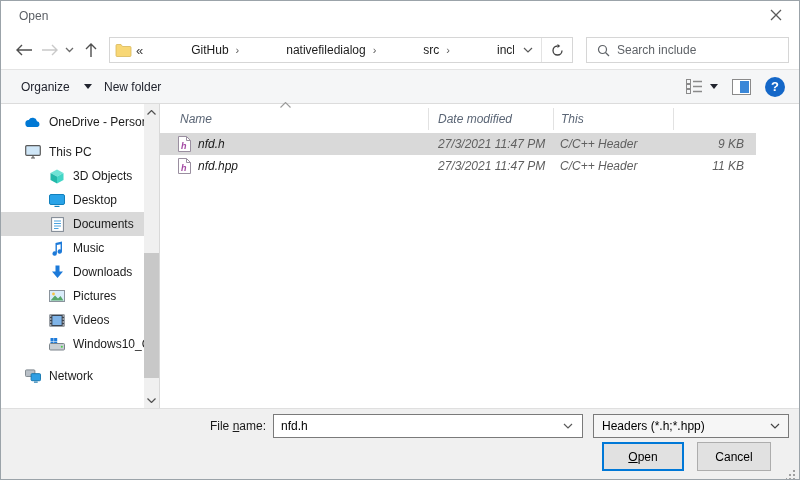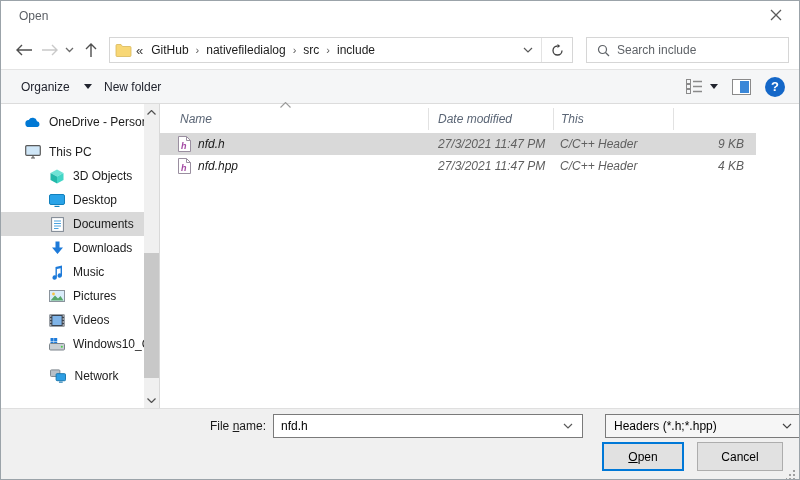--- a/index.html
+++ b/index.html
@@ -9,21 +9,21 @@
   
   .titlebar { position:absolute; left:0; top:0; width:100%; height:30px; background:#fff; }
   .title { position:absolute; left:18px; top:8px; color:#5c6066; font-size:12px; }
   .close-btn { position:absolute; right:6px; top:1px; width:34px; height:26px; display:flex; align-items:center; justify-content:center; cursor:default; }
 
   
   .navbar { position:absolute; left:0; top:30px; width:100%; height:38px; background:#fff; }
   .nav-ico { position:absolute; top:9px; width:22px; height:20px; display:flex; align-items:center; justify-content:center; }
   .breadcrumb-box { position:absolute; left:108px; top:6px; width:464px; height:26px; border:1px solid #d6d6d6; display:flex; align-items:center; background:#fff; }
   .crumbs { display:flex; align-items:center; flex:1; height:100%; overflow:hidden; }
-  .crumb { padding:0 6px; height:100%; display:flex; align-items:center; white-space:nowrap; }
+  .crumb { padding:0 6px; height:100%; display:flex; align-items:center; white-space:nowrap;margin-left:40px; }
   .crumb-sep { color:#5a5a5a; font-size:11px; padding:0 1px; }
   .crumb-prefix { color:#3a3a3a; padding:0 2px 0 4px; font-size:13px; }
   .bc-folder { margin-left:5px; }
   .bc-chevron { width:28px; height:100%; display:flex; align-items:center; justify-content:center; border-right:1px solid #e3e3e3; }
   .bc-refresh { width:30px; height:100%; display:flex; align-items:center; justify-content:center; }
   .search-box { position:absolute; left:585px; top:6px; width:203px; height:26px; border:1px solid #d6d6d6; background:#fff; display:flex; align-items:center; }
   .search-box input { border:none; outline:none; flex:1; height:100%; font-family:inherit; font-size:12px; color:#1c1c1c; background:transparent; }
   .search-box input::placeholder { color:#5f6368; opacity:1; }
   .search-glyph { padding:0 7px 0 10px; display:flex; }
 
@@ -34,21 +34,21 @@
   .tb-right { position:absolute; right:14px; top:0; height:33px; display:flex; align-items:center; gap:14px; }
   .help-circle { width:20px; height:20px; border-radius:50%; background:#1467c8; color:#fff; font-weight:bold; font-size:13px; display:flex; align-items:center; justify-content:center; }
 
   
   .main { position:absolute; left:0; top:103px; width:100%; height:304px; background:#fff; }
   .sidebar { position:absolute; left:0; top:0; width:143px; height:100%; overflow:hidden; padding-top:6px; }
   .sb-item { height:24px; display:flex; align-items:center; padding-left:24px; white-space:nowrap; cursor:default; }
   .sb-item.child { padding-left:48px; }
   .sb-item.selected { background:#d9d9d9; }
   .sb-item .sb-ico { width:16px; height:16px; margin-right:8px; flex:none; display:flex; align-items:center; justify-content:center; }
-  .gap10 { margin-top:6px; } .gap8 { margin-top:8px;justify-content:center; }
+  .gap10 { margin-top:6px; } .gap8 { margin-top:8px; }
 
   .v-scrollbar { position:absolute; left:143px; top:0; width:15px; height:100%; background:#f0f0f0; }
   .v-scrollbar .arr { position:absolute; left:0; width:15px; height:16px; display:flex; align-items:center; justify-content:center; }
   .v-scrollbar .arr.up { top:0; } .v-scrollbar .arr.down { bottom:0; }
   .v-thumb { position:absolute; left:0; top:149px; width:15px; height:125px; background:#c8c8c8; }
 
   .listpane { position:absolute; left:158px; top:0; width:642px; height:100%; border-left:1px solid #d9d9d9;font-style:italic; }
   .lp-header { position:absolute; left:0; top:2px; height:26px; display:grid; grid-template-columns:269px 125px 120px 82px; }
   .hcell { color:#5a6575; display:flex; align-items:center; border-right:1px solid #e2e2e2; height:22px; margin-top:2px; }
   .hcell.c-name { padding-left:20px; } .hcell.c-date { padding-left:9px; } .hcell.c-type { padding-left:6px; } .hcell.c-size { padding-left:7px; }
@@ -60,25 +60,25 @@
   .cell-date,.cell-type { color:#5f5f5f; padding-left:9px; }
   .cell-type { padding-left:6px; }
   .cell-size { color:#5f5f5f; text-align:right; padding-right:12px; }
 
   
   .footer { position:absolute; left:0; top:407px; width:100%; height:73px; background:#f0f0f0; border-top:1px solid #dfdfdf;padding-left:12px; }
   .fn-label { position:absolute; left:120px; top:10px; width:145px; text-align:right; color:#1a1a1a; }
   .mn { text-decoration:underline; }
   .fn-input-wrap { position:absolute; left:272px; top:5px; width:310px; height:24px; border:1px solid #7a7a7a; background:#fff; display:flex; align-items:center; }
   .fn-input-wrap input { flex:1; height:100%; border:none; outline:none; padding-left:7px; font-family:inherit; font-size:12px; color:#000; background:transparent; }
-  .combo { position:absolute; left:592px; top:5px; width:196px; height:24px; border:1px solid #7a7a7a; background:#f6f6f6; display:flex; align-items:center; justify-content:space-between; padding:0 8px; color:#000;margin-left:12px; }
+  .combo { position:absolute; left:592px; top:5px; width:196px; height:24px; border:1px solid #7a7a7a; background:#f6f6f6; display:flex; align-items:center; justify-content:space-between; padding:0 8px; color:#000; }
   .btn { position:absolute; top:33px; height:29px; background:#e1e1e1; border:1px solid #adadad; display:flex; align-items:center; justify-content:center; font-size:12px; color:#000; cursor:default; }
   .btn.default { border:2px solid #0078d7; }
   .btn-open { left:601px; width:82px; }
-  .btn-cancel { left:696px; width:86px; }
+  .btn-cancel { left:696px; width:74px; }
   .grip { position:absolute; right:3px; bottom:2px; width:10px; height:10px;
     background:radial-gradient(circle 1.2px at 8px 2px,#a0a0a0 99%,transparent), radial-gradient(circle 1.2px at 8px 6px,#a0a0a0 99%,transparent), radial-gradient(circle 1.2px at 4px 6px,#a0a0a0 99%,transparent), radial-gradient(circle 1.2px at 8px 10px,#a0a0a0 99%,transparent), radial-gradient(circle 1.2px at 4px 10px,#a0a0a0 99%,transparent), radial-gradient(circle 1.2px at 0px 10px,#a0a0a0 99%,transparent); }
   svg { display:block; }
 </style>
 </head>
 <body>
 
 <div class="window">
 
   <div class="titlebar">
@@ -244,33 +244,33 @@
         <span class="sb-ico">
           <svg width="13" height="15" viewBox="0 0 13 15">
               <rect x="0.6" y="0.6" width="11.8" height="13.8" fill="#fff" stroke="#7d8691"></rect>
               <path d="M3 4 h7 M3 6.5 h7 M3 9 h7 M3 11.5 h4.5" stroke="#4aa3df" stroke-width="1"></path>
             </svg>
         </span>
         <span>Documents</span>
       </div>
       <div class="sb-item child">
         <span class="sb-ico">
+          <svg width="11" height="15" viewBox="0 0 11 15">
+              <path d="M3.5 2 L10 0.5 V10.5 a2.2 2.2 0 1 1-1.4-2 V3.2 L4.9 4 V12.5 a2.2 2.2 0 1 1-1.4-2 Z" fill="#1d7ad9"></path>
+            </svg>
+        </span>
+        <span>Music</span>
+      </div>
+      <div class="sb-item child">
+        <span class="sb-ico">
           <svg width="13" height="14" viewBox="0 0 13 14">
               <path d="M4.5 0.5 h4 V6.5 h3.5 L6.5 13 L1 6.5 h3.5 Z" fill="#1d7ad9"></path>
             </svg>
         </span>
         <span>Downloads</span>
-      </div>
-      <div class="sb-item child">
-        <span class="sb-ico">
-          <svg width="11" height="15" viewBox="0 0 11 15">
-              <path d="M3.5 2 L10 0.5 V10.5 a2.2 2.2 0 1 1-1.4-2 V3.2 L4.9 4 V12.5 a2.2 2.2 0 1 1-1.4-2 Z" fill="#1d7ad9"></path>
-            </svg>
-        </span>
-        <span>Music</span>
       </div>
       <div class="sb-item child">
         <span class="sb-ico">
           <svg width="16" height="12" viewBox="0 0 16 12">
               <rect x="0.5" y="0.5" width="15" height="11" fill="#d9ecfa" stroke="#8a939c"></rect>
               <circle cx="4.5" cy="4" r="1.4" fill="#f6c445"></circle>
               <path d="M1.5 10.5 L6 5.5 L9 8.5 L11.5 6 L14.5 10.5 Z" fill="#57a869"></path>
             </svg>
         </span>
         <span>Pictures</span>
@@ -359,21 +359,21 @@
               <svg width="13" height="16" viewBox="0 0 13 16">
                   <path d="M0.5 0.5 h8 l4 4 V15.5 h-12 Z" fill="#fff" stroke="#9a8fa0"></path>
                   <path d="M8.5 0.5 V4.5 H12.5" fill="none" stroke="#9a8fa0"></path>
                   <text x="3" y="12.5" font-family="Liberation Sans, sans-serif" font-size="9" font-weight="bold" fill="#a349a4">h</text>
                 </svg>
             </span>
             <span>nfd.hpp</span>
           </div>
           <div class="cell-date">27/3/2021 11:47 PM</div>
           <div class="cell-type">C/C++ Header</div>
-          <div class="cell-size">4 KB</div>
+          <div class="cell-size">11 KB</div>
         </div>
       </div>
     </div>
   </div>
 
   <div class="footer">
     <label class="fn-label"><span>File </span><span class="mn">n</span><span>ame:</span></label>
     <div class="fn-input-wrap">
       <input type="text" value="nfd.h" style="">
       <span style="padding:0 9px;">

